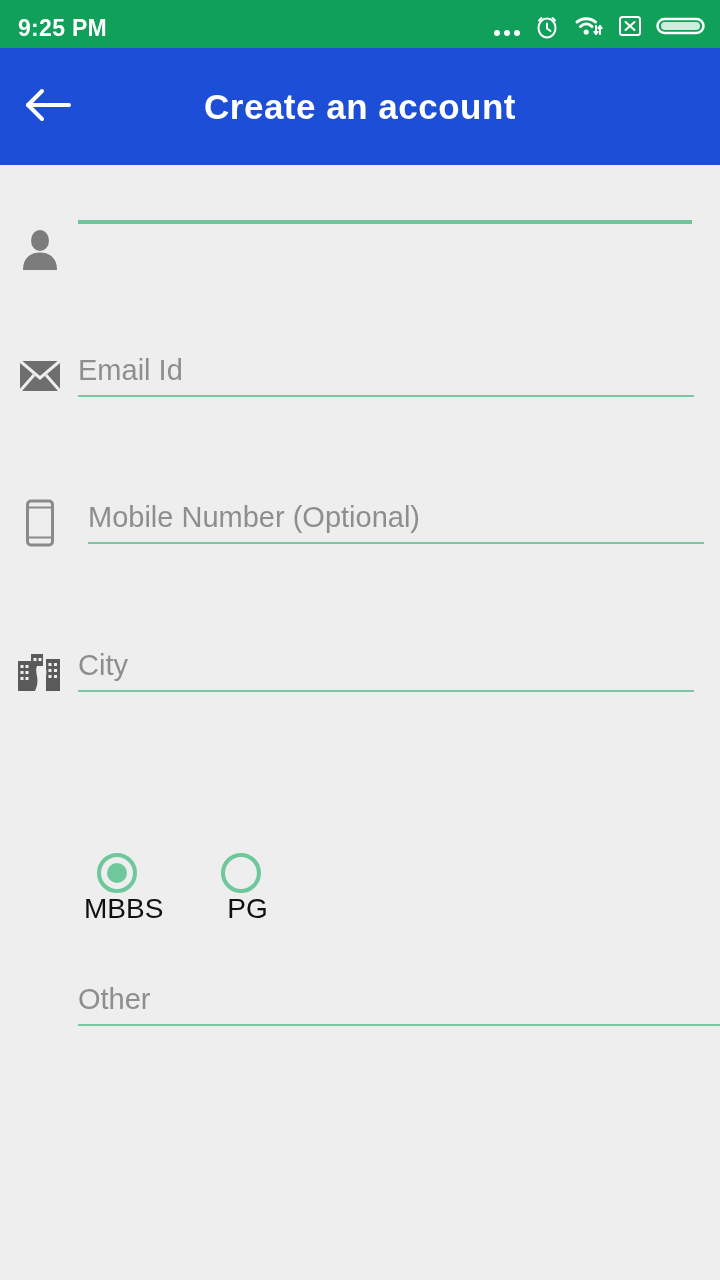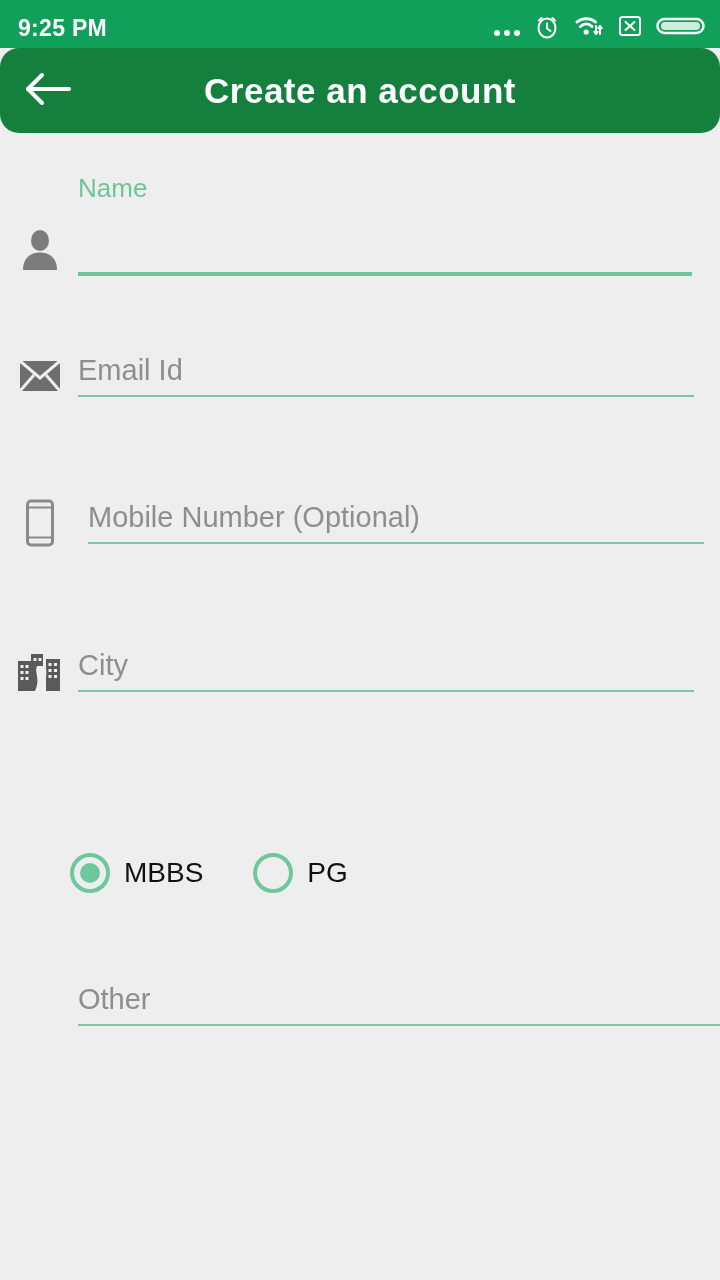--- a/index.html
+++ b/index.html
@@ -56,25 +56,24 @@
     width: 6px; height: 6px;
     border-radius: 50%;
     background: #ffffff;
   }
 
   
   .toolbar {
     position: absolute;
     top: 48px; left: 0;
     width: 720px;
-    height: 85px;
-    background: #15803d;
-    display: flex;
-    align-items: center;
-    border-radius: 19px;
+    height: 117px;
+    background: #1d4ed8;
+    display: flex;
+    align-items: center;
   }
   .back-btn {
     width: 96px;
     height: 100%;
     display: flex;
     align-items: center;
     justify-content: center;
     cursor: pointer;
   }
   .toolbar-title {
@@ -174,20 +173,21 @@
   .radio-row {
     position: absolute;
     top: 688px; left: 70px;
     display: flex;
     align-items: center;
   }
   .radio-item {
     display: flex;
     align-items: center;
     cursor: pointer;
+    flex-direction: column;
   }
   .radio-item + .radio-item { margin-left: 50px; }
   .radio-circle {
     width: 40px; height: 40px;
     border-radius: 50%;
     border: 4px solid #6ec89b;
     display: flex;
     align-items: center;
     justify-content: center;
     flex: none;
@@ -290,21 +290,20 @@
   <div class="form-area">
 
     <div class="field" id="field-name">
       <div class="field-icon">
         <svg width="44" height="44" viewBox="0 0 44 44" fill="none">
           <ellipse cx="22" cy="13.5" rx="9" ry="10.5" fill="#7c7c7c"></ellipse>
           <path d="M5 43 C5 31 12.5 25.5 22 25.5 C31.5 25.5 39 31 39 43 Z" fill="#7c7c7c"></path>
         </svg>
       </div>
       <div class="field-box">
-        <div class="float-label">Name</div>
         <input class="field-input" type="text" placeholder="" style="">
         <div class="underline focused"></div>
       </div>
     </div>
 
     <div class="field" id="field-email">
       <div class="field-icon">
         <svg width="44" height="36" viewBox="0 0 44 36" fill="none">
           <rect x="2" y="3" width="40" height="30" fill="#6e6e6e"></rect>
           <path d="M2 3 L22 20 L42 3" stroke="#eeeeee" stroke-width="3" fill="none"></path>

